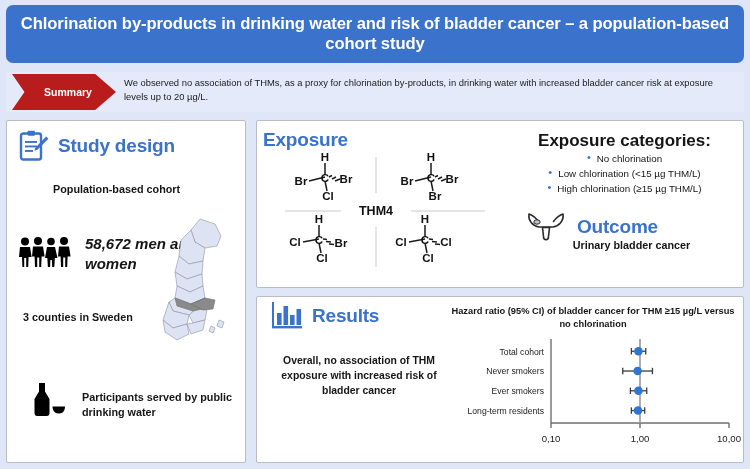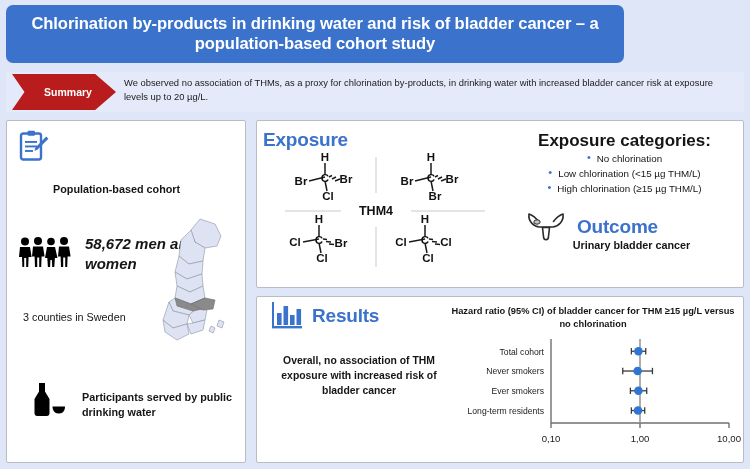--- a/index.html
+++ b/index.html
@@ -6,21 +6,21 @@
   body{
     width:750px;height:469px;overflow:hidden;
     background:#dfe6f7;
     font-family:"Liberation Sans",sans-serif;
     -webkit-font-smoothing:antialiased;
   }
   #page{position:relative;width:750px;height:469px;background:#dfe6f7;}
 
   
   .title-bar{
-    position:absolute;left:6px;top:5px;width:618px;height:58px;
+    position:absolute;left:6px;top:5px;width:738px;height:58px;
     background:#3a72cc;border-radius:7px;
     display:flex;align-items:center;justify-content:center;
     box-sizing:border-box;padding:0 4px;
   }
   .title-text{
     color:#ffffff;font-weight:bold;font-size:16.6px;line-height:1.22;
     text-align:center;letter-spacing:-.1px;
   }
 
   
@@ -60,21 +60,21 @@
     position:absolute;left:30px;top:62px;width:200px;
     font-size:10.8px;font-weight:bold;color:#161616;padding-left:16px;
   }
   .people-ico{position:absolute;left:10px;top:115px;width:60px;height:32px;}
   .study-people-text{
     position:absolute;left:78px;top:113px;width:120px;
     font-size:15px;font-weight:bold;color:#161616;line-height:1.35;font-style:italic;
   }
   .study-counties{
     position:absolute;left:16px;top:190px;width:150px;
-    font-size:10.8px;font-weight:normal;color:#161616;
+    font-size:10.8px;font-weight:bold;color:#161616;
   }
   .map-wrap{position:absolute;left:138px;top:95px;width:92px;height:130px;}
   .bottle-ico{position:absolute;left:20px;top:261px;width:40px;height:38px;}
   .study-water-text{
     position:absolute;left:75px;top:269px;width:155px;
     font-size:10.8px;font-weight:bold;color:#161616;line-height:1.35;
   }
 
   
   #exposure-head{position:absolute;left:6px;top:8px;}
@@ -134,20 +134,21 @@
       <span>
         <svg class="clipboard-ico" viewBox="0 0 30 32">
           <rect x="2" y="3.5" width="20" height="26" rx="2.2" fill="none" stroke="#3a72cc" stroke-width="2.4"></rect>
           <rect x="8.5" y="0.8" width="7.5" height="5" rx="1.2" fill="#3a72cc"></rect>
           <rect x="6" y="11" width="12" height="1.9" fill="#3a72cc"></rect>
           <rect x="6" y="15.5" width="12" height="1.9" fill="#3a72cc"></rect>
           <rect x="6" y="20" width="8" height="1.9" fill="#3a72cc"></rect>
           <path d="M27.2 6.6l2.2 2.2-11 11-3 .9.9-3z" fill="#3a72cc"></path>
         </svg>
       </span>
+      <span class="section-title">Study design</span>
     </div>
 
     <div class="study-line1">Population-based cohort</div>
 
     <span class="people-ico">
       <svg viewBox="0 0 60 32" width="60" height="32">
         <g fill="#000">
           <circle cx="8" cy="5.5" r="4"></circle>
           <path d="M3 11h10l1.6 10h-3l-.4 10h-2V22h-2v9H5.4L5 21H2z"></path>
           <circle cx="21" cy="5" r="4"></circle>

